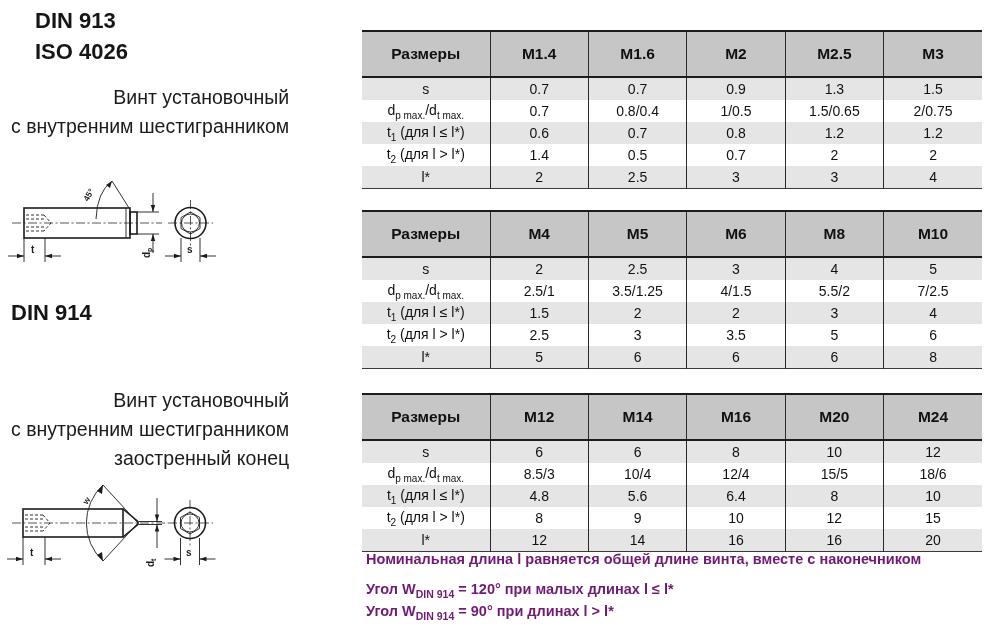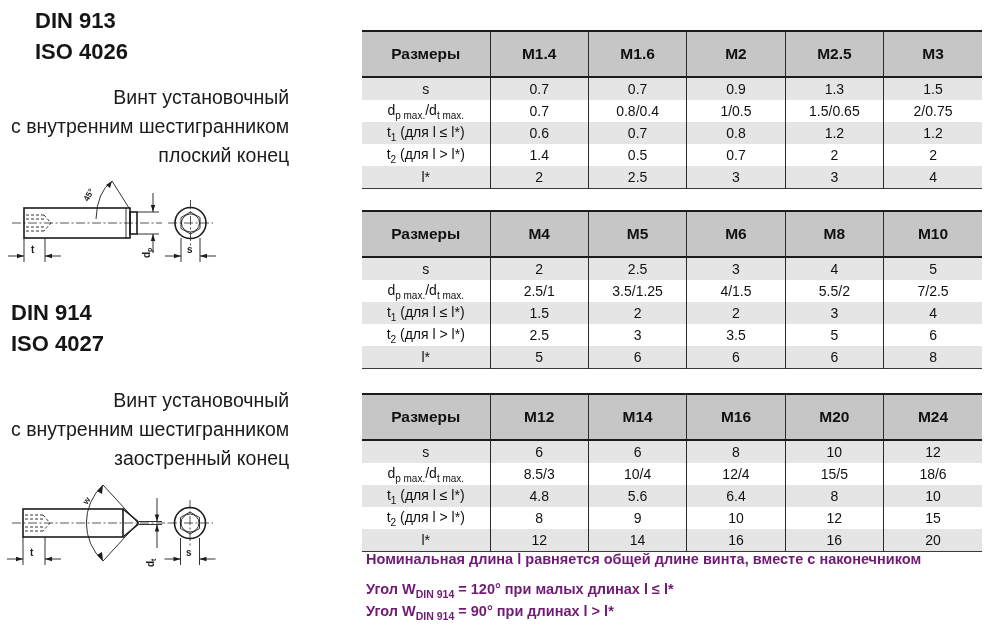--- a/index.html
+++ b/index.html
@@ -47,21 +47,20 @@
 </head>
 <body>
 
 <div class="abs std-block" style="left:11px;top:5px;margin-left:24px;">
   <div>DIN 913</div>
   <div>ISO 4026</div>
 </div>
 <div class="abs desc-block" style="left:11px;top:83px;">
   <div>Винт установочный</div>
   <div>с внутренним шестигранником</div>
-  <div>плоский конец</div>
 </div>
 
 <svg class="abs" style="left:4px;top:172px;" width="232" height="100" viewBox="0 0 232 100">
   <line class="cl" x1="8" y1="51" x2="158" y2="51"></line>
   <rect class="thick" x="20" y="36" width="106" height="30"></rect>
   <line class="thin" x1="122" y1="36" x2="122" y2="66"></line>
   <rect class="thick" x="126" y="40" width="7" height="22"></rect>
 
   <line class="dash" x1="22" y1="43" x2="40" y2="43"></line>
   <line class="dash" x1="22" y1="47" x2="40" y2="47"></line>
@@ -100,21 +99,20 @@
   <line class="thin" x1="196" y1="66" x2="196" y2="90"></line>
   <line class="thin" x1="161" y1="84" x2="177" y2="84"></line>
   <line class="thin" x1="196" y1="84" x2="212" y2="84"></line>
   <path class="arr" d="M177 84 L170 81.8 L170 86.2 Z"></path>
   <path class="arr" d="M196 84 L203 81.8 L203 86.2 Z"></path>
   <text x="183" y="81">s</text>
 </svg>
 
 <div class="abs std-block" style="left:11px;top:297px;">
   <div>DIN 914</div>
-  <div>ISO 4027</div>
 </div>
 <div class="abs desc-block" style="left:11px;top:386px;">
   <div>Винт установочный</div>
   <div>с внутренним шестигранником</div>
   <div>заостренный конец</div>
 </div>
 
 <svg class="abs" style="left:4px;top:472px;" width="232" height="112" viewBox="0 0 232 112">
   <line class="cl" x1="8" y1="51" x2="164" y2="51"></line>
   <rect class="thick" x="19" y="37" width="100" height="28"></rect>

